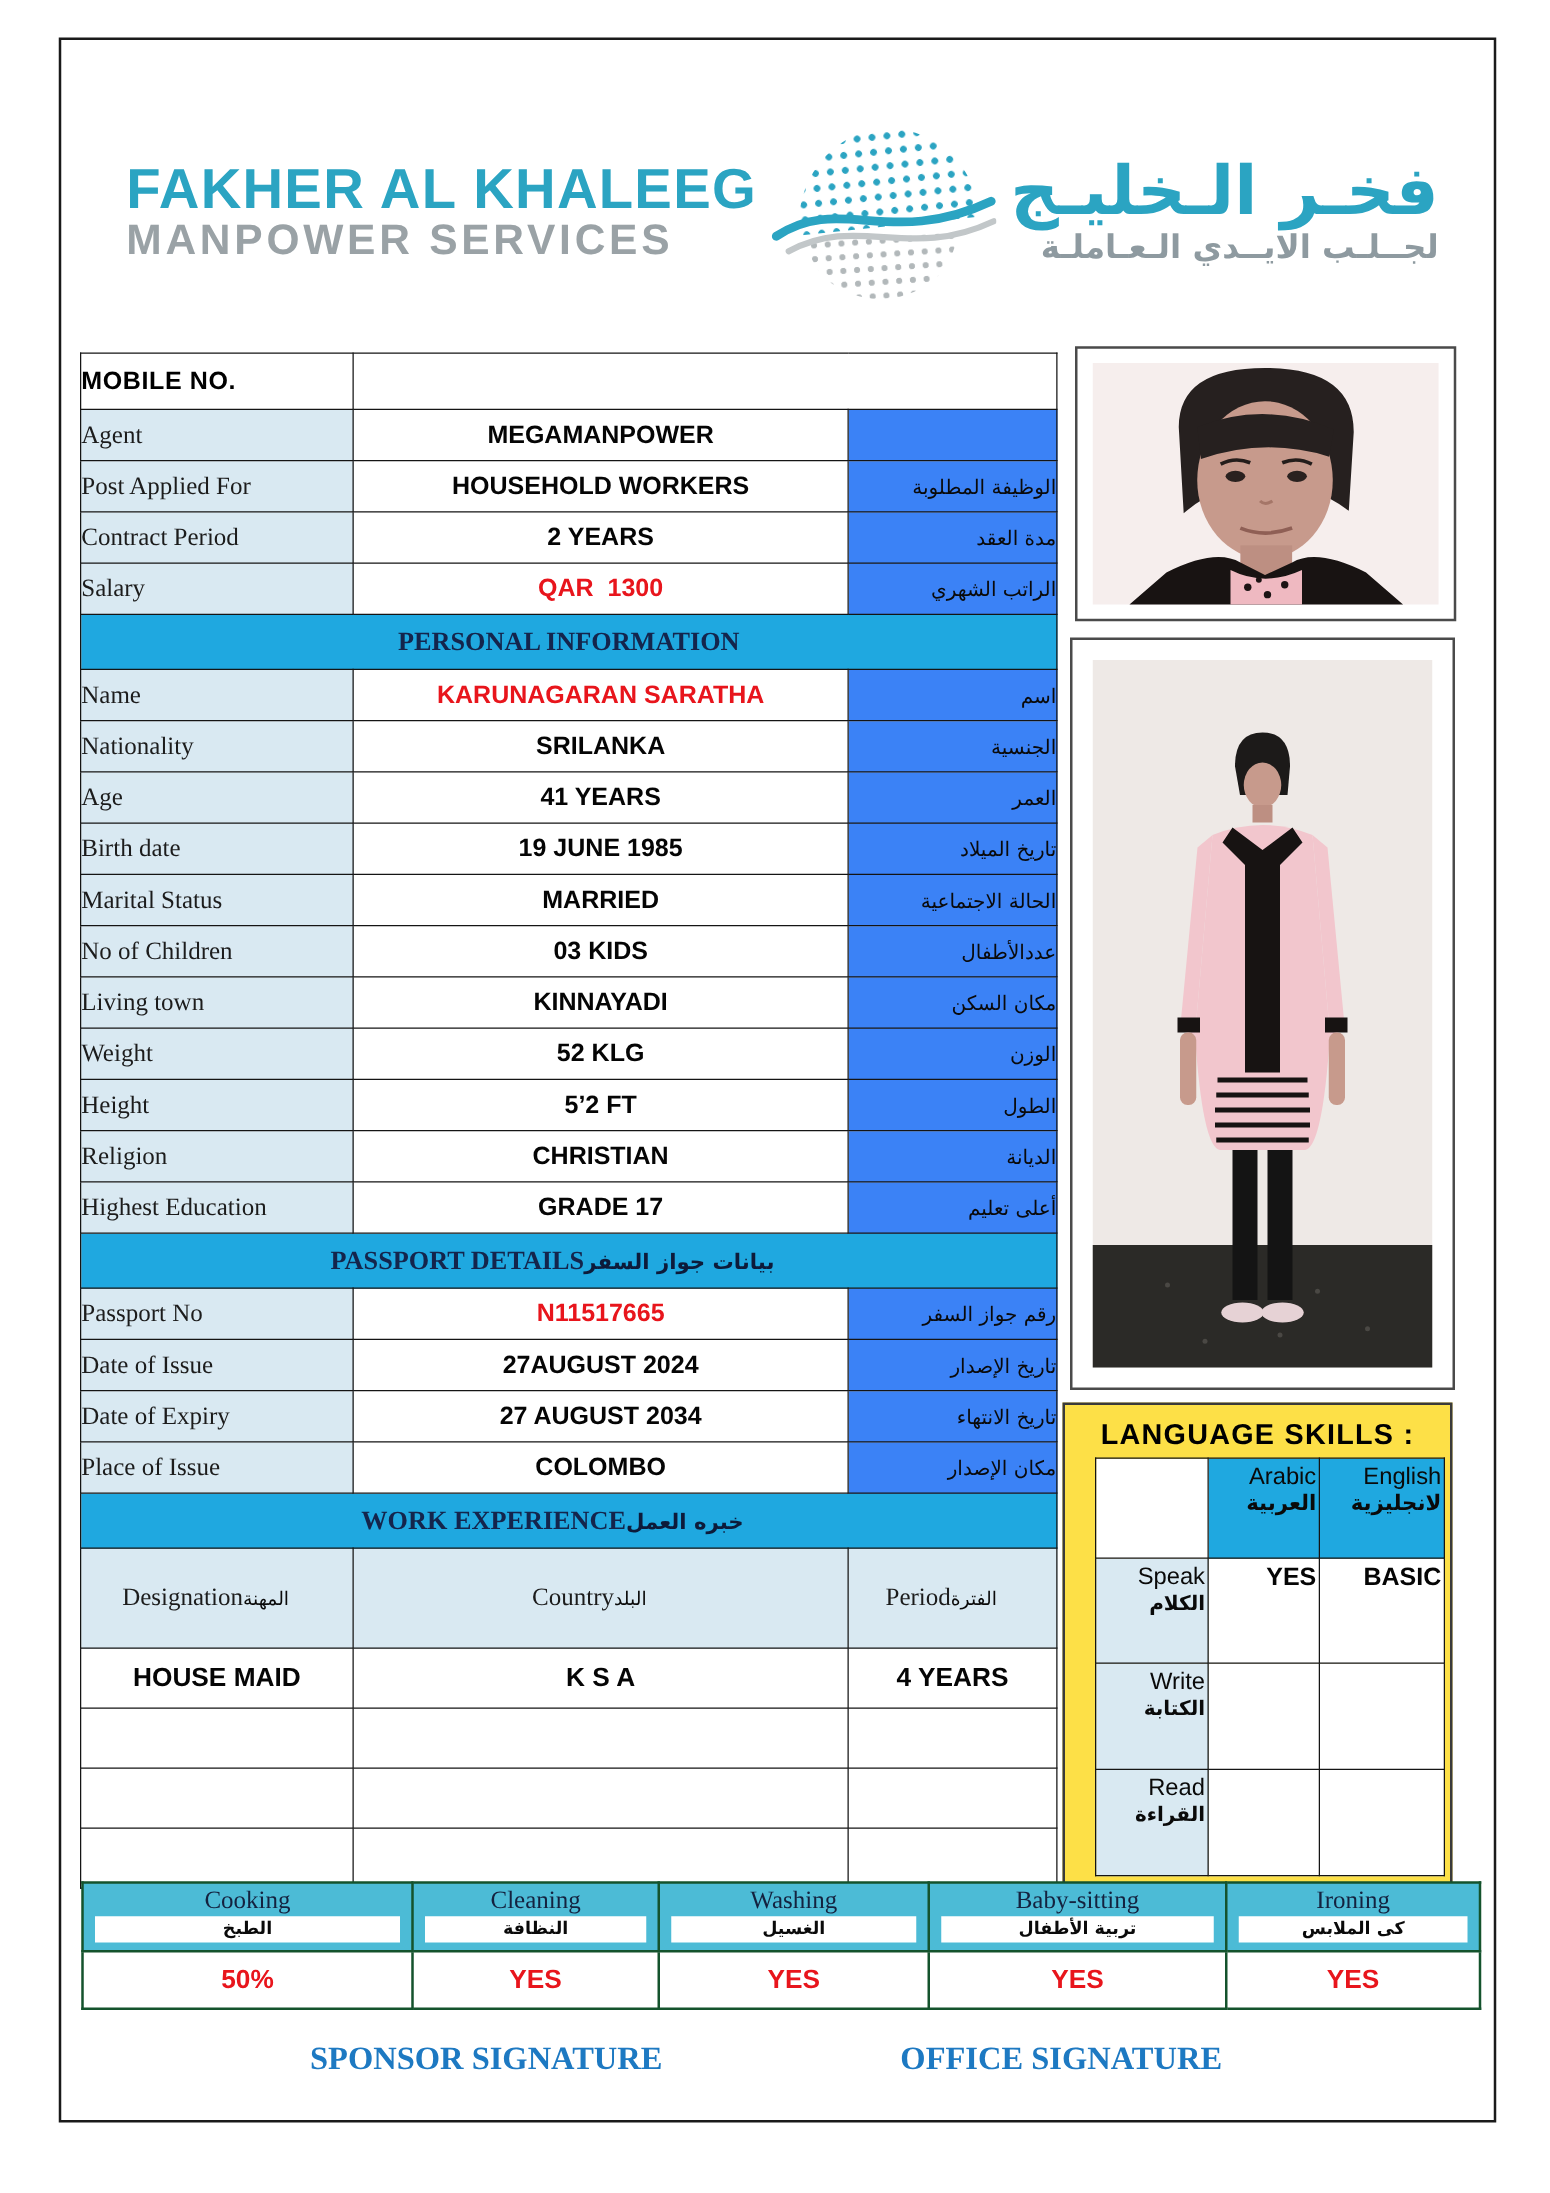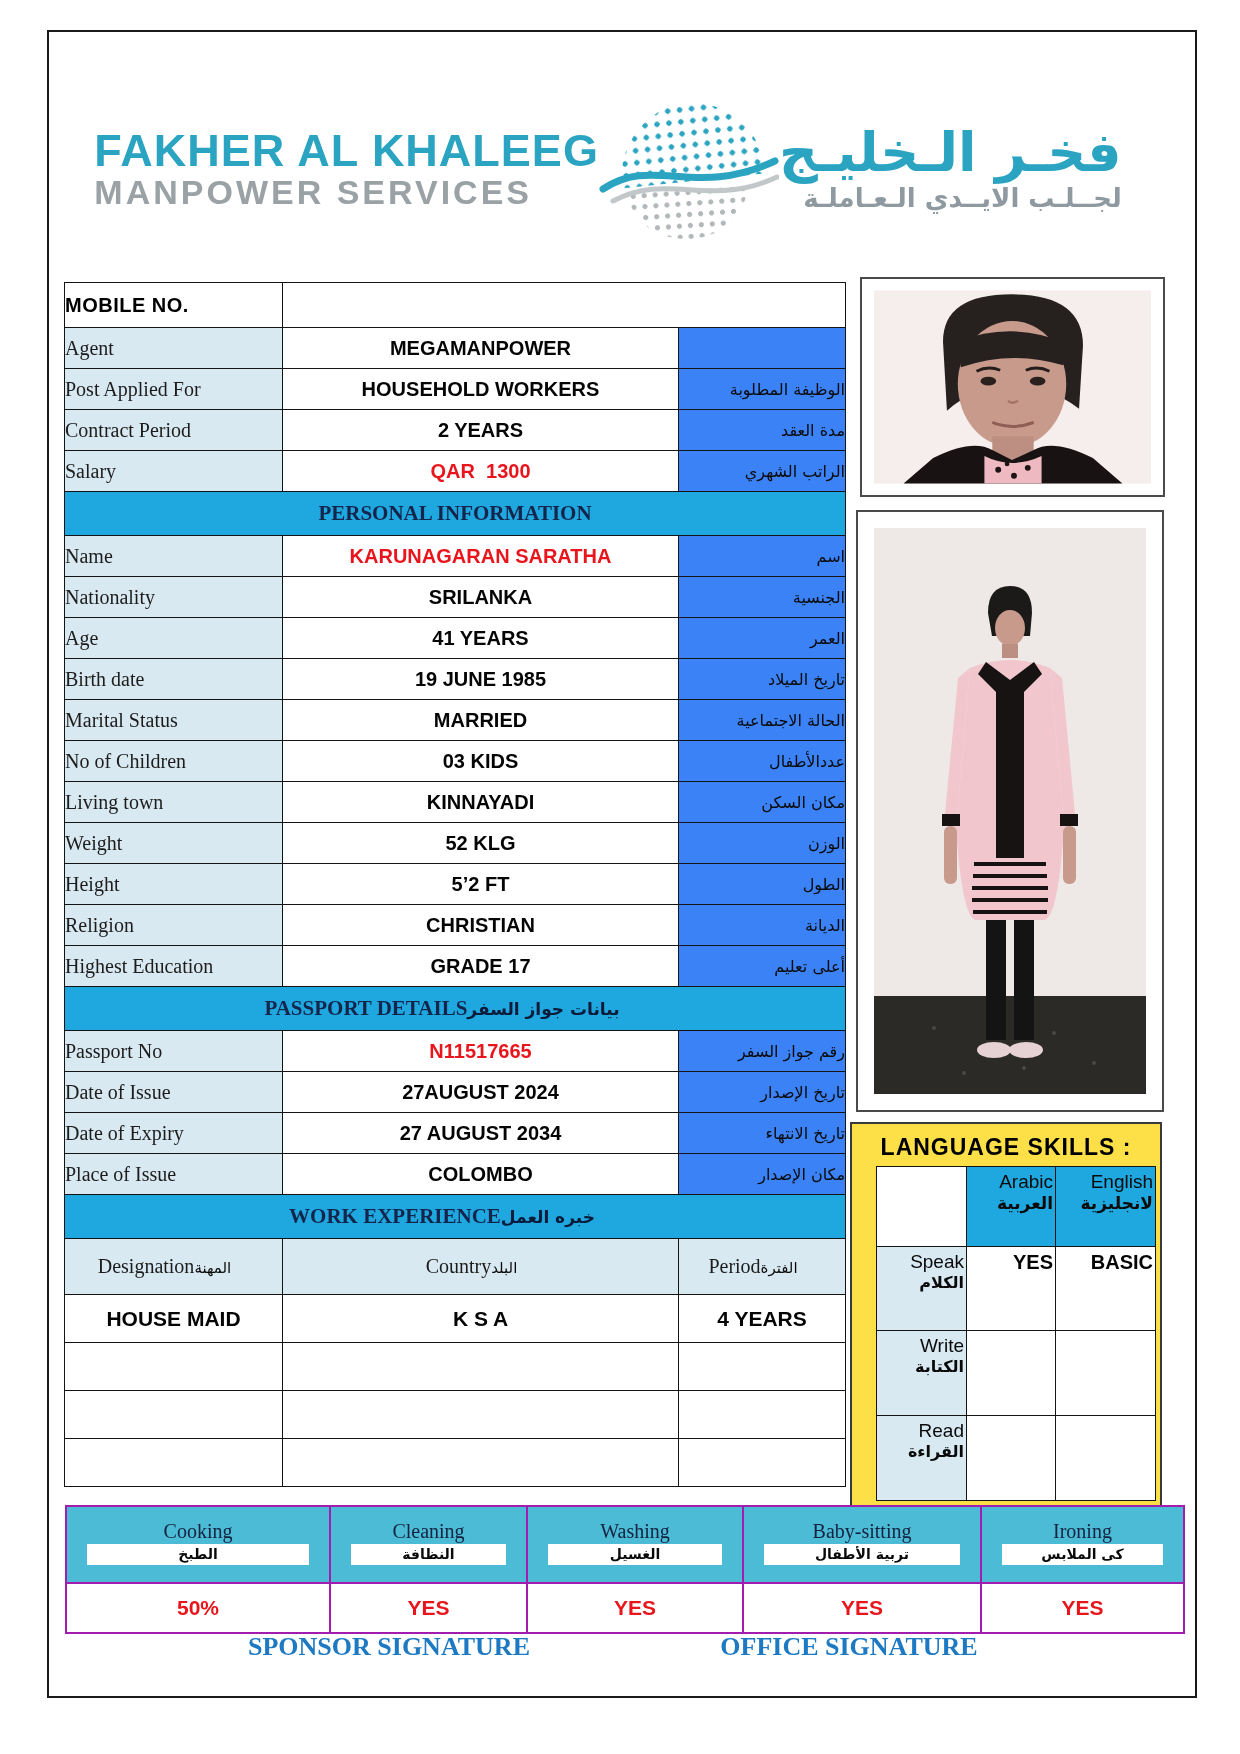--- a/index.html
+++ b/index.html
@@ -1,20 +1,20 @@
 <!DOCTYPE html>
 <html><head>
 <meta charset="utf-8">
 <style>
   html,body{margin:0;padding:0;width:1240px;height:1754px;background:#fff;overflow:hidden;}
   *{box-sizing:border-box;}
   .page-frame{position:absolute;left:47px;top:30px;width:1150px;height:1668px;border:2px solid #1a1a1a;background:#fff;}
 
   
-  .logo-row{position:absolute;left:24px;top:55px;width:1088px;height:165px;display:flex;align-items:center;justify-content:center;}
+  .logo-row{position:absolute;left:42px;top:55px;width:1088px;height:165px;display:flex;align-items:center;justify-content:space-between;}
   .brand-en{margin-left:10px;}
   .brand-en .l1{font-family:"Liberation Sans",sans-serif;font-weight:bold;font-size:45px;letter-spacing:1px;color:#2ba4c2;line-height:1.05;}
   .brand-en .l2{font-family:"Liberation Sans",sans-serif;font-weight:bold;font-size:34px;letter-spacing:3px;color:#9aa2a6;line-height:1.1;}
   .logo-mark{position:relative;width:180px;height:150px;flex:0 0 auto;}
   .dots-top{position:absolute;left:18px;top:8px;width:146px;height:78px;
     background-image:radial-gradient(circle,#2ba4c2 2.4px,rgba(0,0,0,0) 3px);
     background-size:12px 12px;clip-path:ellipse(50% 100% at 50% 100%);transform:rotate(-6deg);}
   .dots-bottom{position:absolute;left:30px;top:92px;width:120px;height:52px;
     background-image:radial-gradient(circle,#b2b8ba 2.2px,rgba(0,0,0,0) 2.8px);
     background-size:11px 11px;clip-path:ellipse(50% 100% at 50% 0%);transform:rotate(-4deg);}
@@ -22,21 +22,21 @@
   .brand-ar{text-align:right;margin-right:28px;}
   .brand-ar .a1{font-family:"DejaVu Sans",sans-serif;font-weight:bold;font-size:54px;color:#2ba4c2;line-height:1.1;direction:rtl;}
   .brand-ar .a2{font-family:"DejaVu Sans",sans-serif;font-weight:bold;font-size:26px;color:#8e9aa0;line-height:1.3;direction:rtl;}
 
   
   table.main{position:absolute;left:15px;top:250px;width:781px;border-collapse:collapse;table-layout:fixed;}
   table.main td{border:1.5px solid #141414;padding:0;vertical-align:middle;}
   tr.h-mobile{height:45px;}
   tr.h-row{height:41px;}
   tr.h-sec{height:44px;}
-  tr.h-colhdr{height:56px;padding-left:32px;}
+  tr.h-colhdr{height:80px;padding-left:32px;}
   tr.h-work{height:48px;}
   td.lbl{background:#d9e9f2;font-family:"Liberation Serif",serif;font-size:20px;color:#1c1c1c;padding-left:10px;}
   td.lbl-white{background:#fff;font-family:"Liberation Sans",sans-serif;font-weight:bold;font-size:20px;color:#000;padding-left:8px;letter-spacing:.5px;}
   td.val{background:#fff;font-family:"Liberation Sans",sans-serif;font-weight:bold;font-size:20px;color:#050505;text-align:center;white-space:pre;}
   td.arc{background:#3b82f6;font-family:"DejaVu Sans",sans-serif;font-size:16px;color:#0a0a0a;direction:rtl;text-align:right;padding-right:5px;white-space:nowrap;}
   td.sec{background:#1fa8e0;text-align:center;font-family:"Liberation Serif",serif;font-weight:bold;font-size:21px;color:#14254c;}
   td.sec .ar-in{font-family:"DejaVu Sans",sans-serif;font-weight:bold;font-size:17px;color:#0d1b3a;margin-right:26px;}
   td.colhdr{background:#d9e9f2;text-align:center;}
   .colhdr .en{font-family:"Liberation Serif",serif;font-size:20px;color:#1c1c1c;}
   .colhdr .ar{font-family:"DejaVu Sans",sans-serif;font-size:15px;color:#0a0a0a;margin-right:18px;}
@@ -59,21 +59,21 @@
   td.lang-colh{background:#1fa8e0;text-align:center;}
   .lang-colh .en{font-family:"Liberation Sans",sans-serif;font-size:19px;color:#0a0a0a;}
   .lang-colh .ar{font-family:"DejaVu Sans",sans-serif;font-weight:bold;font-size:17px;color:#0a0a0a;direction:rtl;}
   td.lang-rowh{background:#d9e9f2;text-align:center;}
   .lang-rowh .en{font-family:"Liberation Sans",sans-serif;font-size:19px;color:#0a0a0a;}
   .lang-rowh .ar{font-family:"DejaVu Sans",sans-serif;font-weight:bold;font-size:16px;color:#0a0a0a;direction:rtl;}
   td.lang-val{background:#fff;text-align:center;font-family:"Liberation Sans",sans-serif;font-weight:bold;font-size:20px;color:#050505;padding-top:6px;}
 
   
   table.skills{position:absolute;left:16px;top:1473px;width:1118px;border-collapse:collapse;table-layout:fixed;}
-  table.skills td{border:2px solid #a21caf;padding:12px;}
+  table.skills td{border:2px solid #14532d;padding:1px;}
   tr.sk-hdr{height:47px;}
   tr.sk-val{height:46px;}
   td.sk-h{background:#4cbbd6;text-align:center;vertical-align:top;}
   .sk-en{font-family:"Liberation Serif",serif;font-size:20px;color:#14223f;margin-top:1px;}
   .sk-ar-box{background:#fff;margin:1px 8px 5px 8px;height:21px;line-height:21px;font-family:"DejaVu Sans",sans-serif;font-weight:bold;font-size:14px;color:#0a0a0a;direction:rtl;text-align:center;}
   td.sk-v{background:#fff;text-align:center;font-family:"Liberation Sans",sans-serif;font-weight:bold;font-size:21px;}
 
   
   .sig{position:absolute;top:1600px;font-family:"Liberation Serif",serif;font-weight:bold;font-size:26px;color:#1d79c2;text-align:center;width:340px;}
   .sig-sponsor{left:170px;}

